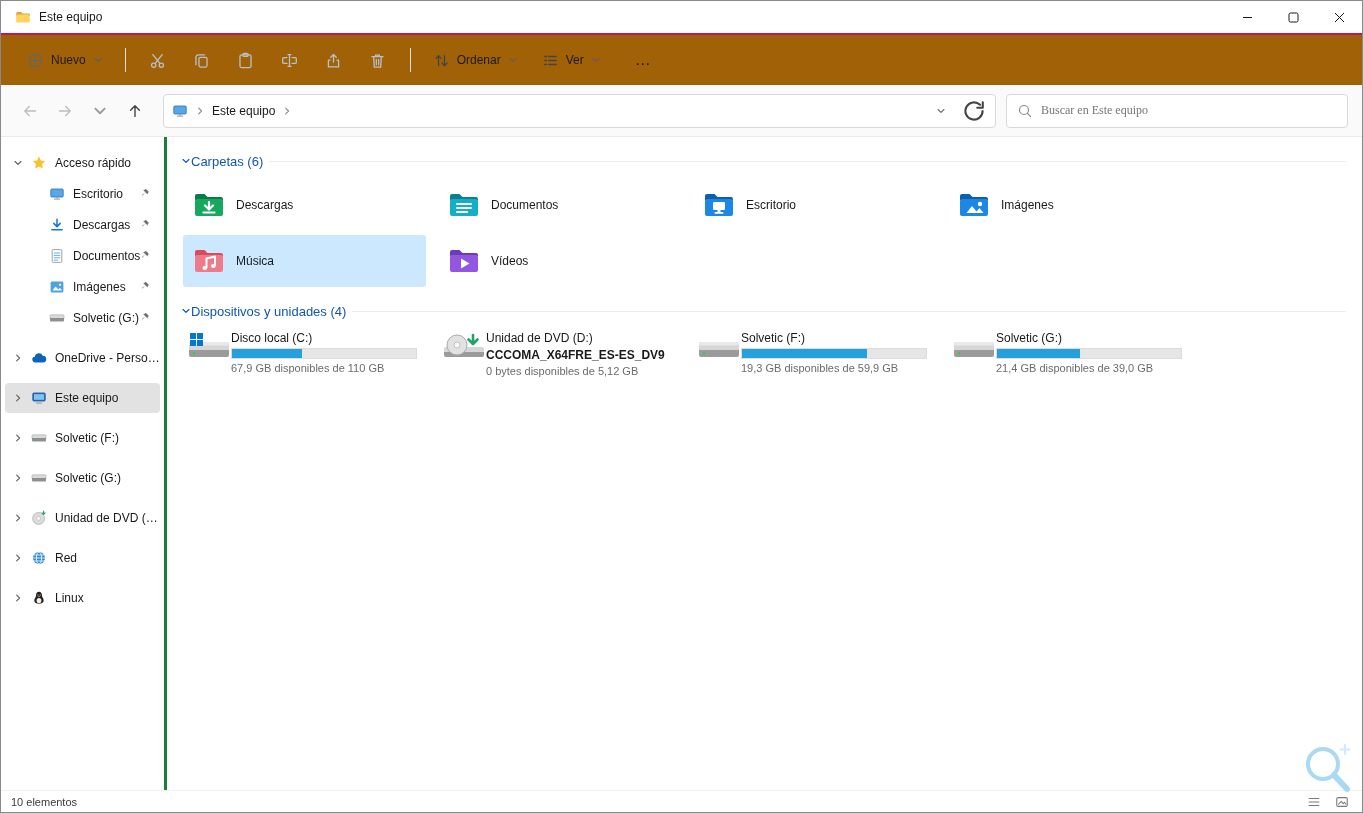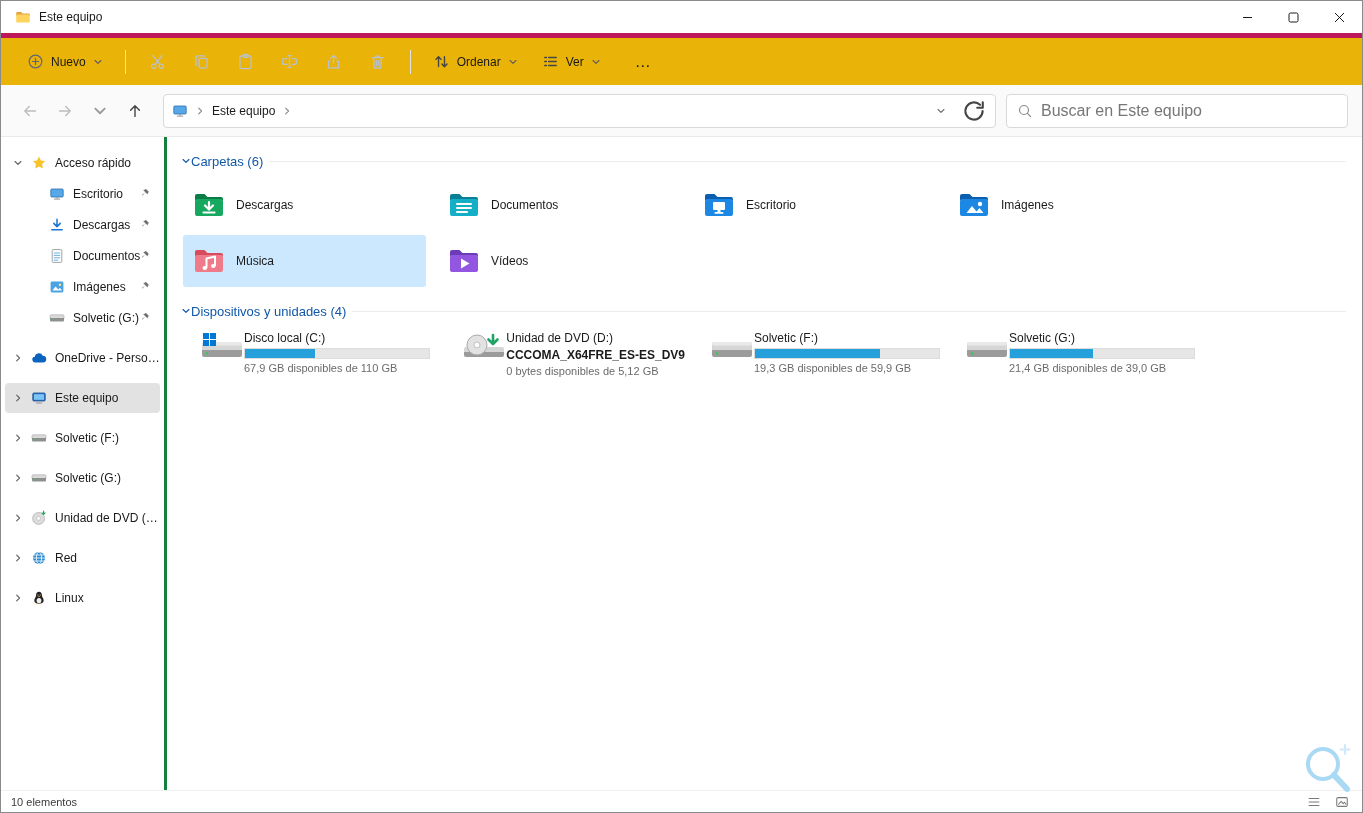--- a/index.html
+++ b/index.html
@@ -13,38 +13,38 @@
 
   
   .titlebar { height:32px; display:flex; align-items:center; justify-content:space-between; background:#fff; }
   .titlebar-left { display:flex; align-items:center; gap:8px; padding-left:14px; }
   .title-text { font-size:12px; color:#1a1a1a; }
   .win-controls { display:flex; height:32px; }
   .win-btn { width:46px; height:32px; display:grid; place-items:center; background:transparent; border:none; cursor:default; }
   .win-btn svg { width:11px; height:11px; }
 
   
-  .toolbar { height:52px; display:flex; align-items:center; padding:0 16px; gap:4px; background:#eab308; border-top:5px solid #be185d; }
+  .toolbar { height:52px; display:flex; align-items:center; padding:0 16px; gap:4px; background:#a16207; border-top:2px solid #be185d; }
   .tb-btn { display:flex; align-items:center; gap:7px; padding:8px 10px; border-radius:4px; border:none; background:transparent; font-size:12px; color:#1a1a1a; }
   .tb-icon-btn { width:40px; height:36px; display:grid; place-items:center; border:none; background:transparent; border-radius:4px; }
   .tb-icon-btn svg, .tb-btn svg.i17 { width:17px; height:17px; }
   .tb-sep { width:1px; height:24px; background:#e1e1e1; margin:0 8px; }
   .chev { width:10px; height:10px; color:#5f5f5f; }
   .more-dots { font-size:16px; letter-spacing:1px; color:#1a1a1a; padding:0 10px; }
 
   
   .navbar { height:52px; display:flex; align-items:center; padding:0 12px; gap:2px; background:#fafafa; border-bottom:1px solid #eaeaea; }
   .nav-btn { width:33px; height:33px; display:grid; place-items:center; border:none; background:transparent; border-radius:4px; }
   .nav-btn svg { width:16px; height:16px; }
   .addressbar { flex:1; height:34px; margin:0 8px 0 10px; background:#fff; border:1px solid #d9d9d9; border-radius:4px; display:flex; align-items:center; padding:0 8px; gap:7px; }
   .addr-label { color:#1a1a1a; }
   .addr-spacer { flex:1; }
   .addr-btn { border:none; background:transparent; display:grid; place-items:center; width:26px; height:26px; border-radius:3px; }
   .searchbox { width:342px; height:34px; background:#fff; border:1px solid #d9d9d9; border-radius:4px; display:flex; align-items:center; gap:8px; padding:0 10px; margin-right:2px; }
-  .searchbox input { border:none; outline:none; flex:1; font-size:16px; font-family:Liberation Sans, sans-serif; color:#1a1a1a; background:transparent; }
+  .searchbox input { border:none; outline:none; flex:1; font-size:12px; font-family:Liberation Serif, serif; color:#1a1a1a; background:transparent; }
   .searchbox input::placeholder { color:#767676; }
 
   
   .content { flex:1; display:flex; overflow:hidden; background:#fff; }
 
   .sidebar { width:166px; padding:10px 0 0 0; border-right:3px solid #15803d; overflow:hidden; }
   .side-item { height:30px; display:flex; align-items:center; gap:8px; margin:1px 4px; padding-left:8px; border-radius:4px; position:relative; cursor:default; }
   .side-item .chev { flex:0 0 10px; }
   .side-item.child { padding-left:44px; }
   .side-item.toplevel-gap { margin-top:10px; }
@@ -57,21 +57,21 @@
   .section-header { display:flex; align-items:center; color:#1158a8; font-size:13px; height:24px; }
   .section-header .chev { color:#1158a8; }
   .section-rule { flex:1; height:1px; background:#ededed; margin-left:6px; }
 
   .folder-grid { display:grid; grid-template-columns:repeat(4,255px); margin:4px 0 10px 2px; }
   .folder-tile { height:52px; display:flex; align-items:center; gap:11px; padding:0 10px; margin:2px 12px 2px 0; border-radius:3px; cursor:default; }
   .folder-tile.selected { background:#cce8ff; }
   .i32 { width:32px; height:32px; flex:0 0 32px; }
 
   .device-grid { display:grid; grid-template-columns:repeat(4,255px); margin:4px 0 0 2px; }
-  .device-tile { display:flex; gap:0; padding:4px 8px 0 4px; cursor:default;justify-content:flex-end; }
+  .device-tile { display:flex; gap:0; padding:4px 8px 0 4px; cursor:default; }
   .i44 { width:44px; height:32px; flex:0 0 44px; margin-top:2px; }
   .device-info { display:flex; flex-direction:column; gap:3px; min-width:0; }
   .device-name { color:#1a1a1a; }
   .device-sub { color:#1a1a1a;font-weight:bold; }
   .device-bar { width:186px; height:11px; background:#e6e6e6; border:1px solid #dcdcdc; }
   .device-bar-fill { height:100%; background:#26a0da; }
   .device-free { font-size:11px; color:#6b6b6b; }
 
   
   .statusbar { height:22px; border-top:1px solid #f0f0f0; display:flex; align-items:center; justify-content:space-between; padding:0 10px; font-size:11px; color:#3b3b3b; background:#fff; }

